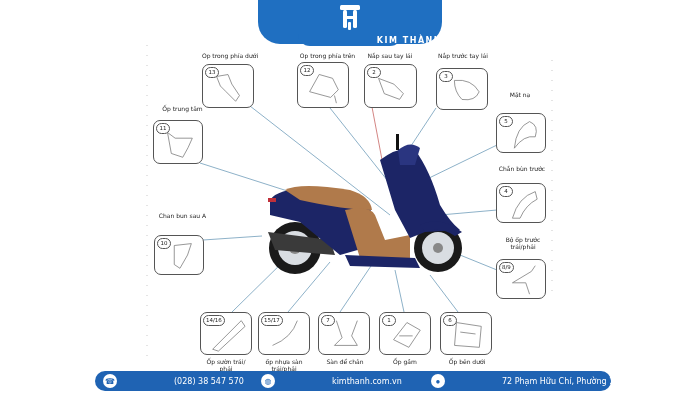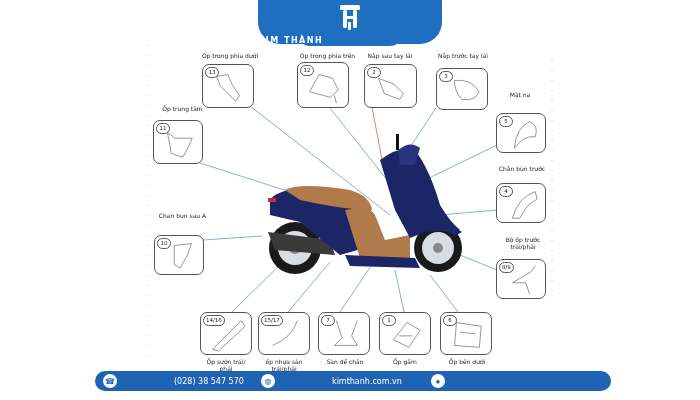--- a/index.html
+++ b/index.html
@@ -9,21 +9,21 @@
   .header-tab {
     position: absolute; left: 258px; top: 0; width: 184px; height: 44px;
     background: #1f6fc1; border-radius: 0 0 22px 22px;
   }
   .header-tab::before {
     content: ""; position: absolute; left: 40px; top: 20px; width: 104px; height: 26px;
     background: #1f6fc1; border-radius: 0 0 12px 12px;
   }
   .logo-mark { position: absolute; left: 338px; top: 4px; width: 24px; height: 28px; }
   .logo-text {
-    position: absolute; left: 258px; top: 36px; width: 184px; text-align: left;
+    position: absolute; left: 258px; top: 36px; width: 184px; text-align: right;
     font-family: "DejaVu Sans", sans-serif; font-weight: bold; font-size: 8px;
     letter-spacing: 1.5px; color: #ffffff;
   }
 
   .dotted-guide { position: absolute; left: 146px; top: 45px; width: 2px; height: 320px;
     background: repeating-linear-gradient(to bottom, #e4e4e4 0 1px, transparent 1px 10px); }
   .dotted-guide.right { left: 551px; top: 60px; height: 240px; }
 
   .part-label {
     position: absolute; font-size: 6px; color: #222; text-align: center; line-height: 7px;
@@ -235,14 +235,15 @@
   <div class="footer-item" style="left:8px;">
     <span class="footer-icon">☎</span>
     <span class="footer-text">(028) 38 547 570</span>
   </div>
   <div class="footer-item" style="left:166px;">
     <span class="footer-icon">◍</span>
     <span class="footer-text">kimthanh.com.vn</span>
   </div>
   <div class="footer-item" style="left:336px;">
     <span class="footer-icon">●</span>
+    <span class="footer-text">72 Phạm Hữu Chí, Phường 12, Quận 5</span>
   </div>
 </div>
 
 </body></html>

